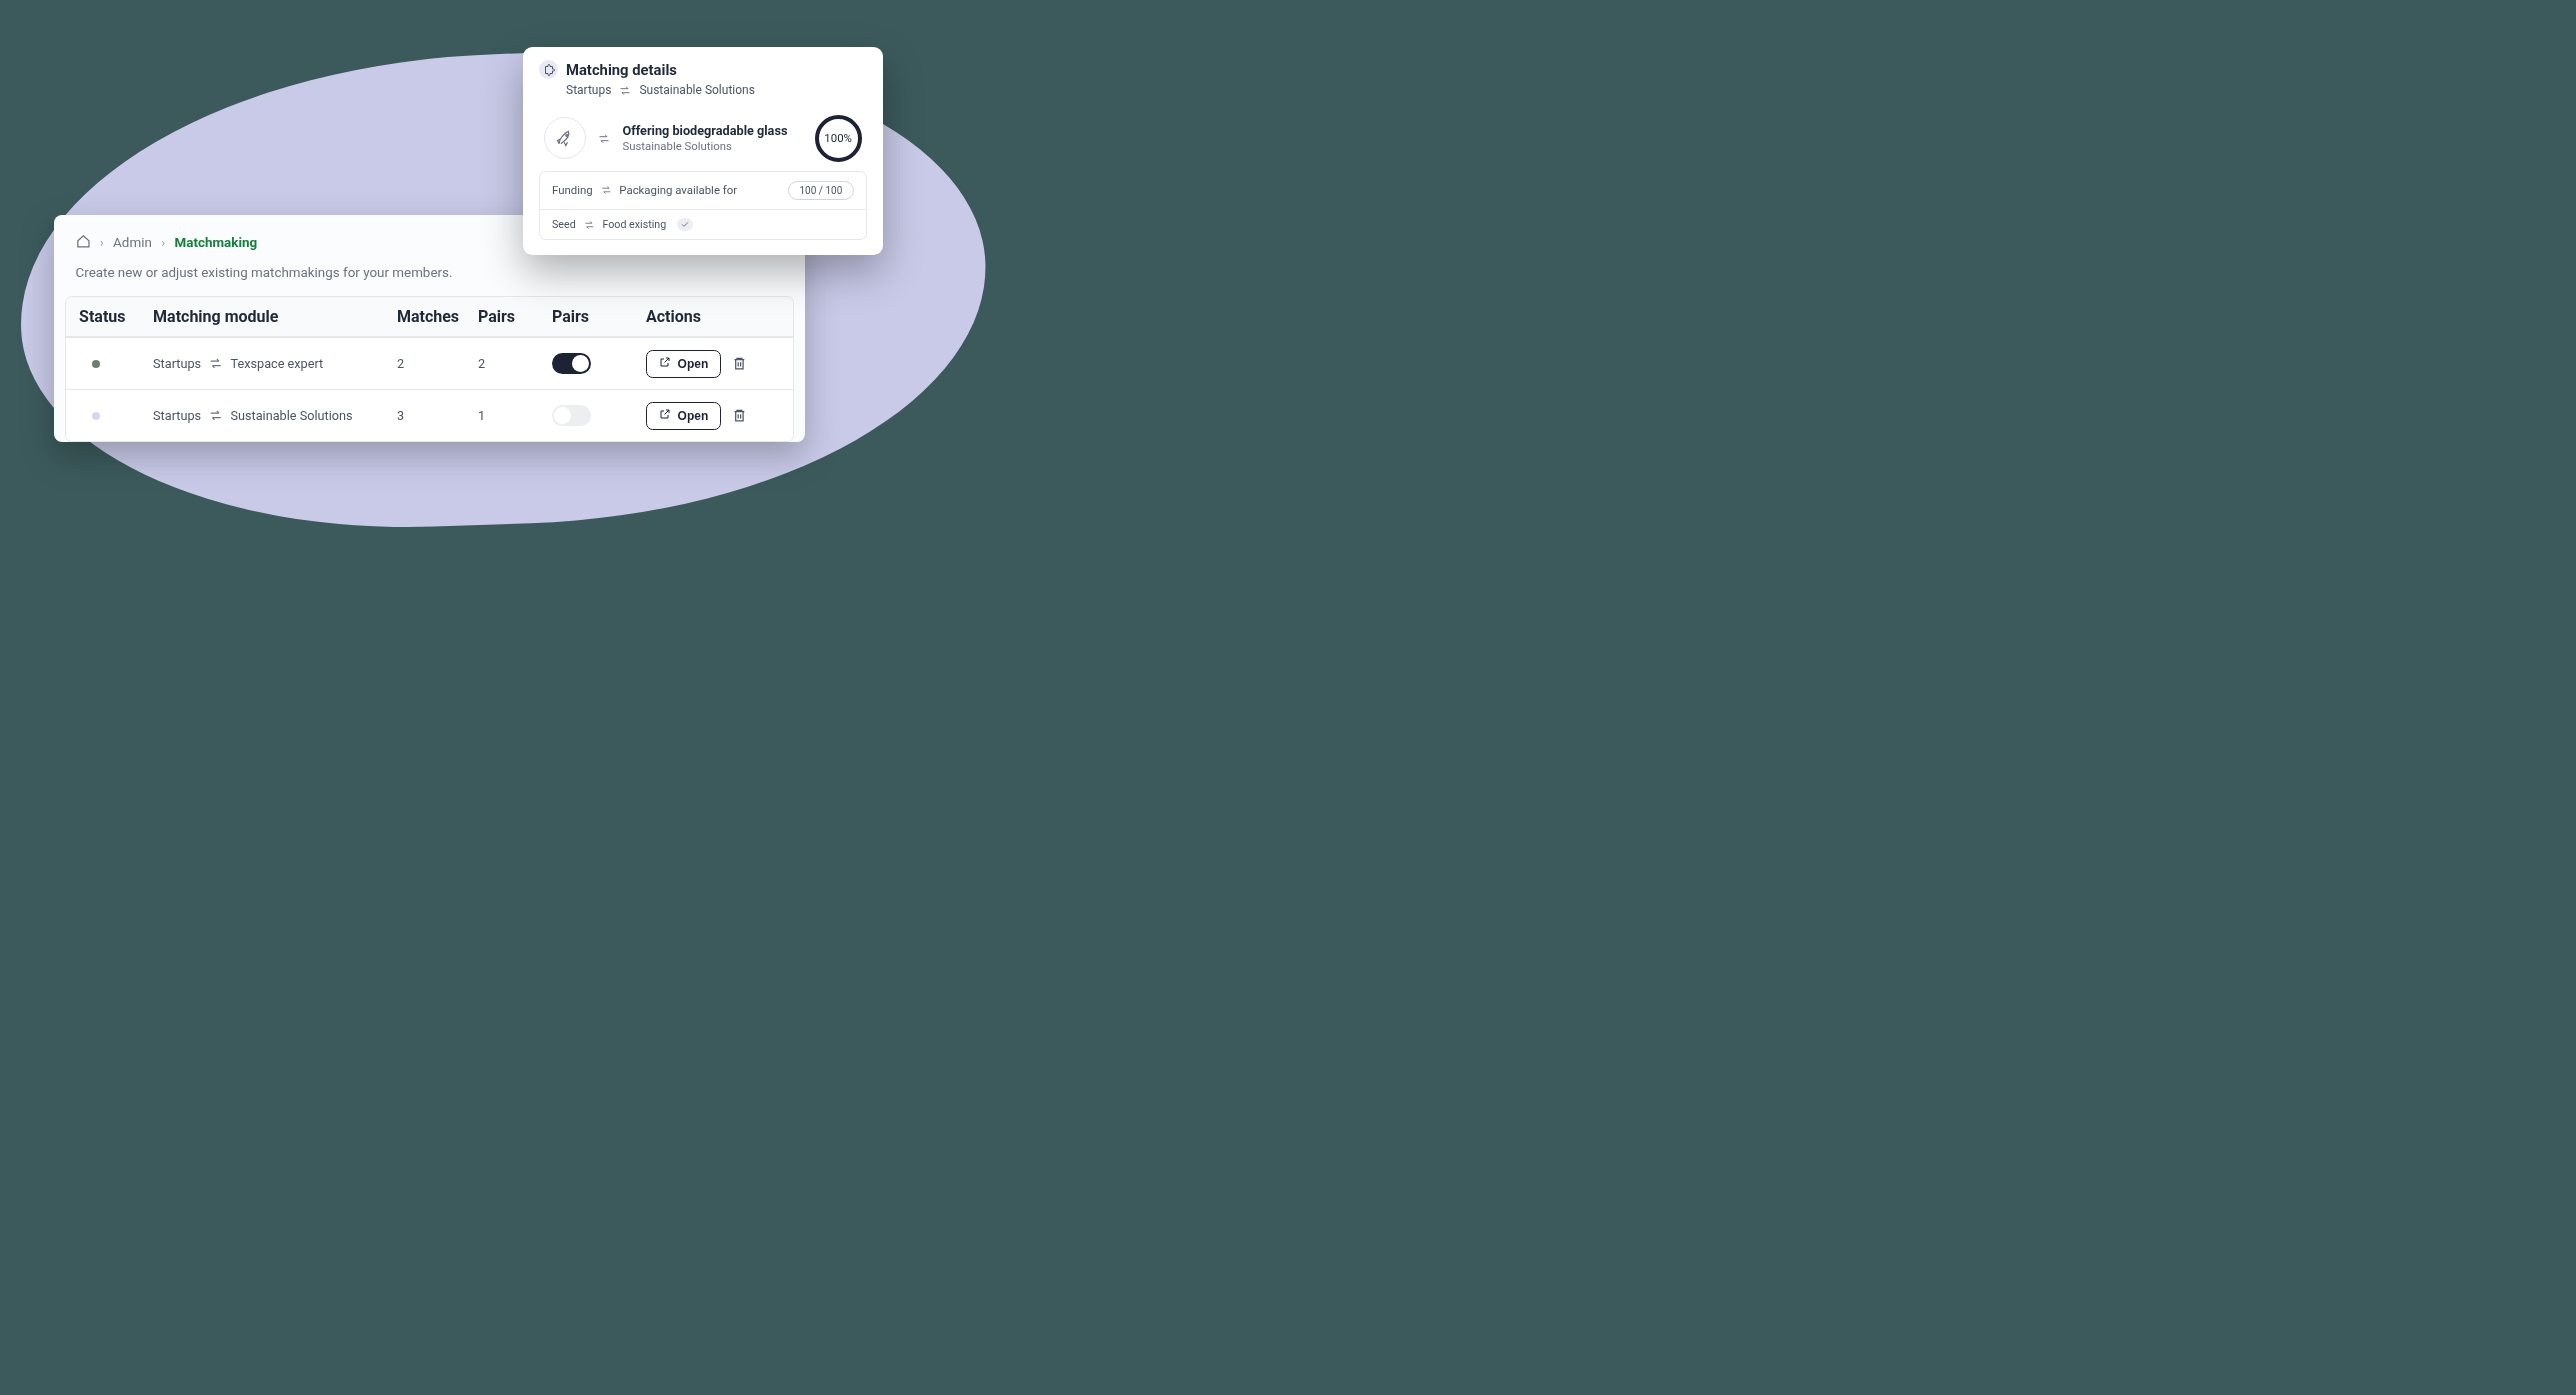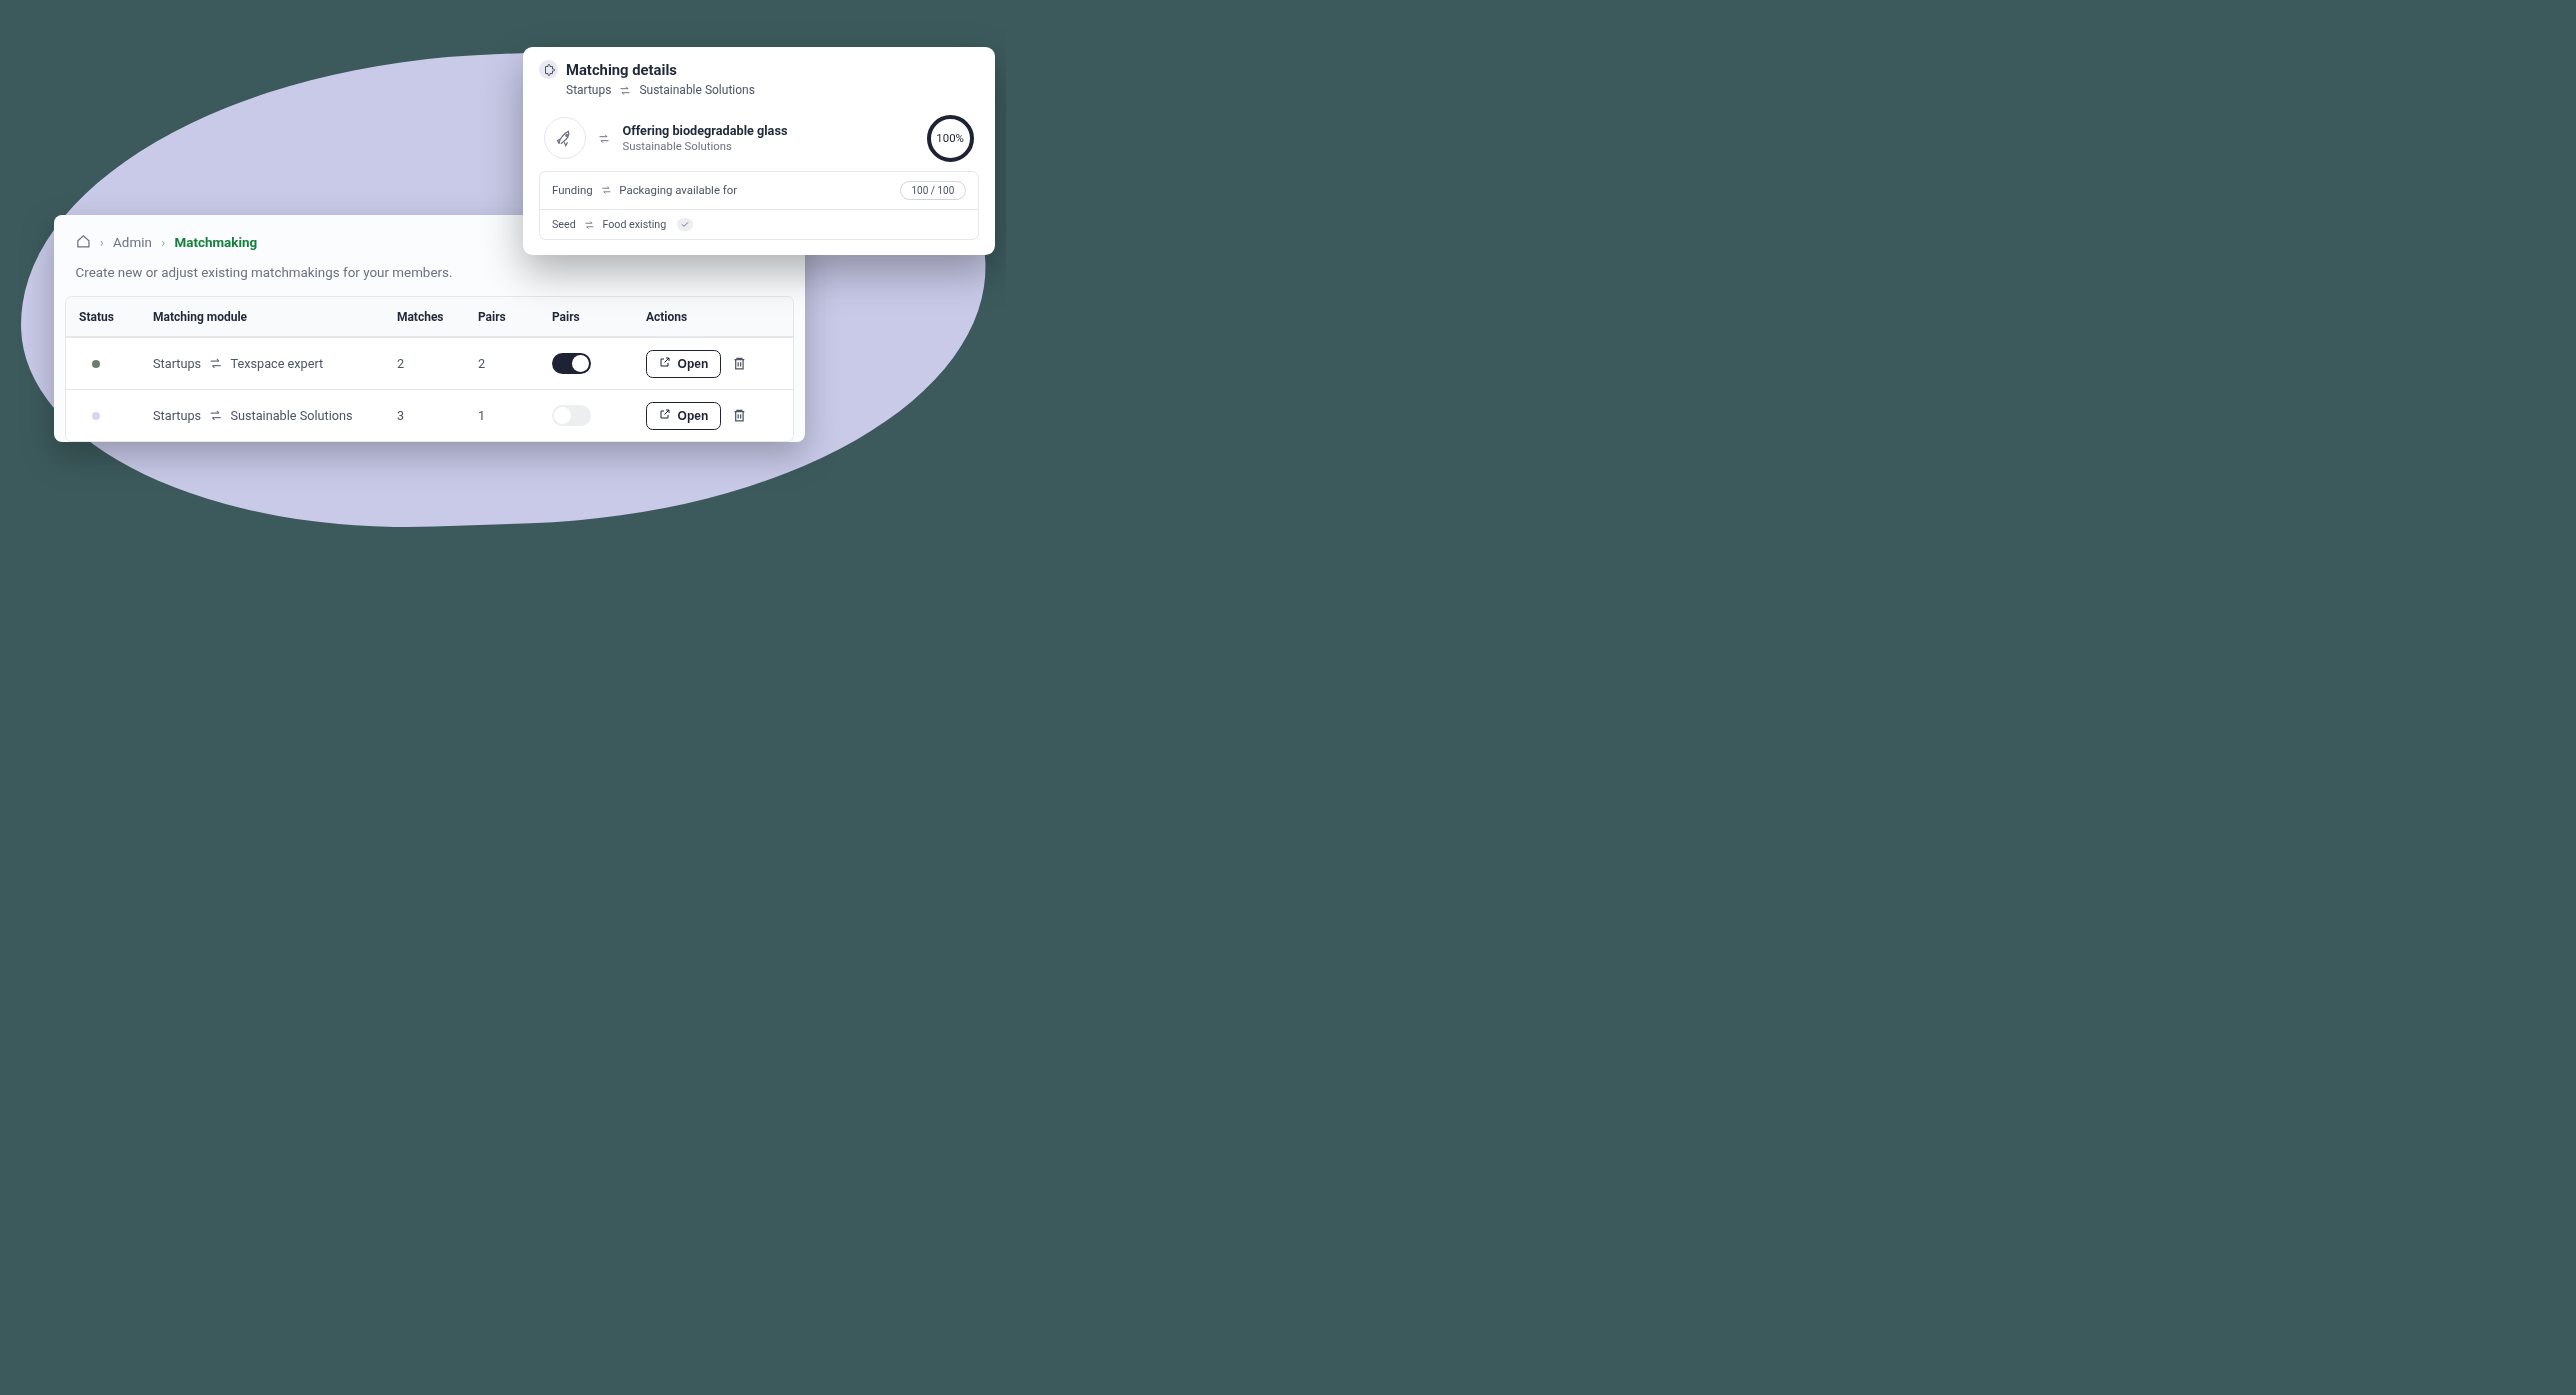--- a/index.html
+++ b/index.html
@@ -56,21 +56,21 @@
       display: grid;
       grid-template-columns: 74px 1fr 81px 74px 94px 134px;
       align-items: center;
       padding: 0 13.4px;
     }
     .table-head {
       background: #f8fafc;
       height: 40px;
       font-weight: 700;
       color: #1f2937;
-      font-size: 12px;
+      font-size: 16px;
       border-bottom: 0.7px solid #e5e7eb;
     }
     .table-row {
       height: 52px;
       font-size: 12.7px;
       color: #4b5563;
       border-top: 0.7px solid #e5e7eb;
       background: #fff;
     }
     .table-row:first-of-type { border-top: none; }
@@ -131,21 +131,21 @@
     }
     .trash-btn {
       color: #4b5563;
       cursor: pointer;
       display: flex;
     }
     .details-card {
       position: absolute;
       top: 47px;
       left: 523px;
-      width: 472px;
+      width: 360px;
       background: #fff;
       border-radius: 9.4px;
       box-shadow: 0 17px 40px rgba(0,0,0,0.3);
       padding: 13.4px 16px 14.8px 16px;
     }
     .details-header {
       display: flex;
       align-items: center;
       gap: 8px;
     }

